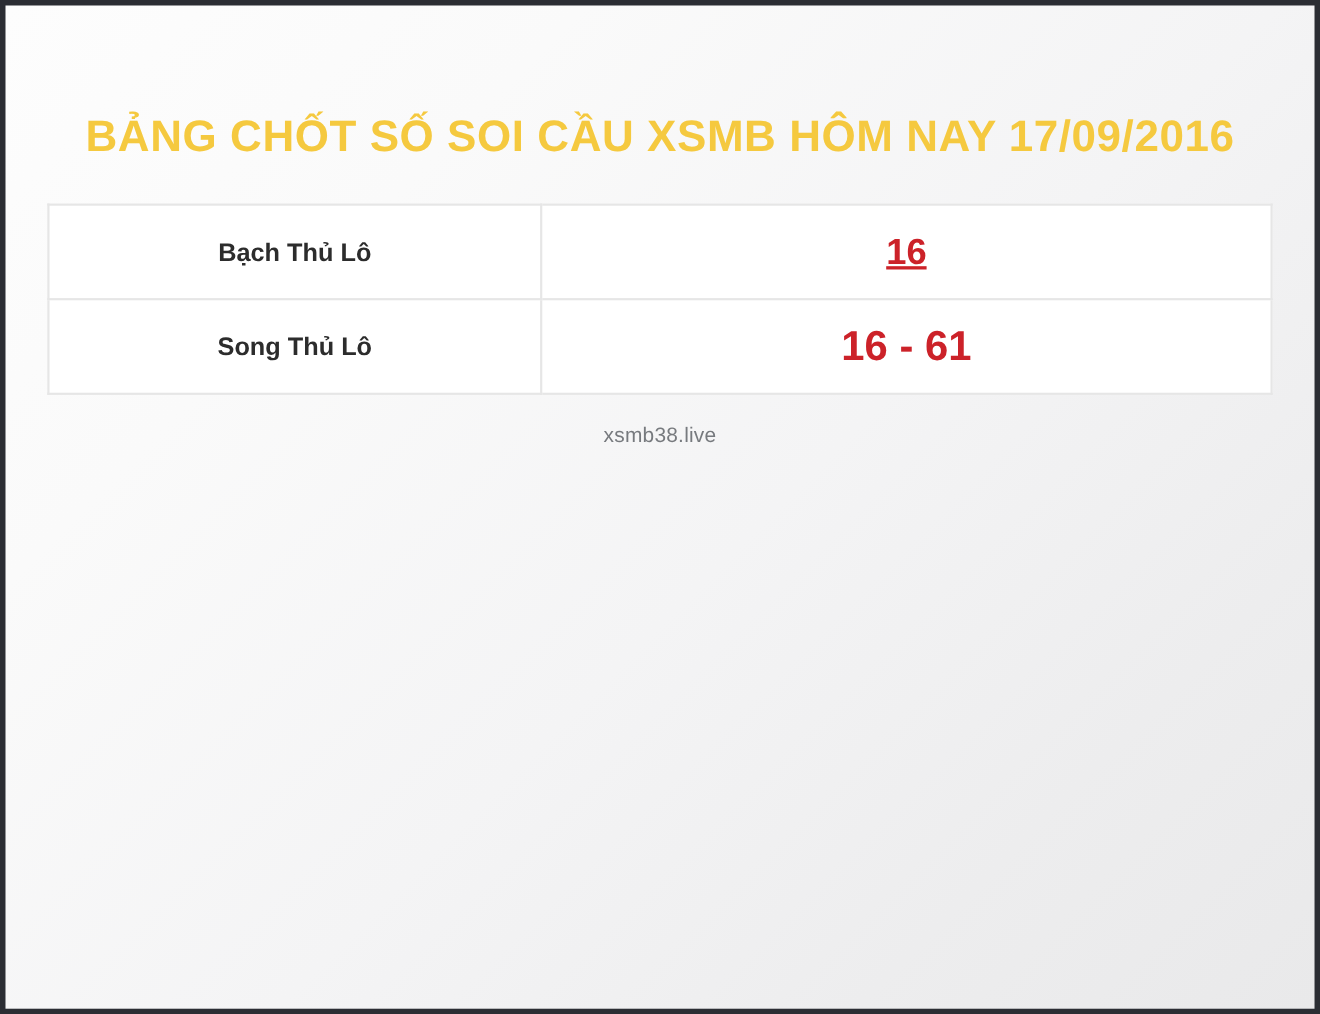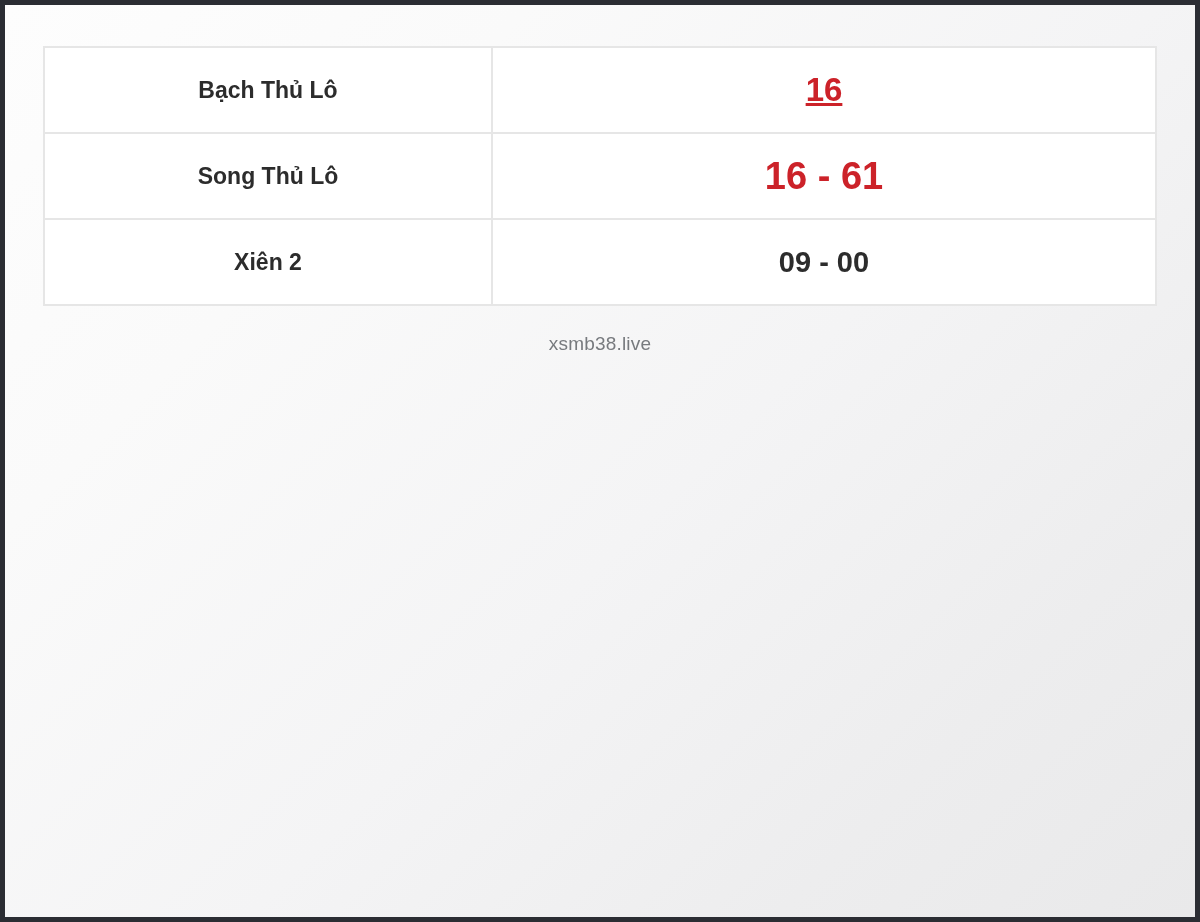--- a/index.html
+++ b/index.html
@@ -103,39 +103,36 @@
     font-size: 19px;
     font-weight: normal;
     letter-spacing: 0.2px;
   }
 </style>
 </head>
 <body>
 
 <div class="page">
 
+  <h1 class="title">BẢNG CHỐT SỐ SOI CẦU XSMB HÔM NAY 17/09/2016</h1>
 
   <div class="table-wrap">
     <table class="chot-table">
       <tbody>
 
         <tr>
           <td class="col-label">Bạch Thủ Lô</td>
           <td class="col-value red med">16</td>
         </tr>
 
         <tr>
           <td class="col-label">Song Thủ Lô</td>
           <td class="col-value red big">16 - 61</td>
         </tr>
 
-        <tr>
-          <td class="col-label">Xiên 2</td>
-          <td class="col-value">09 - 00</td>
-        </tr>
 
 
 
 
 
       </tbody>
     </table>
   </div>
 
   <div class="footer">xsmb38.live</div>

